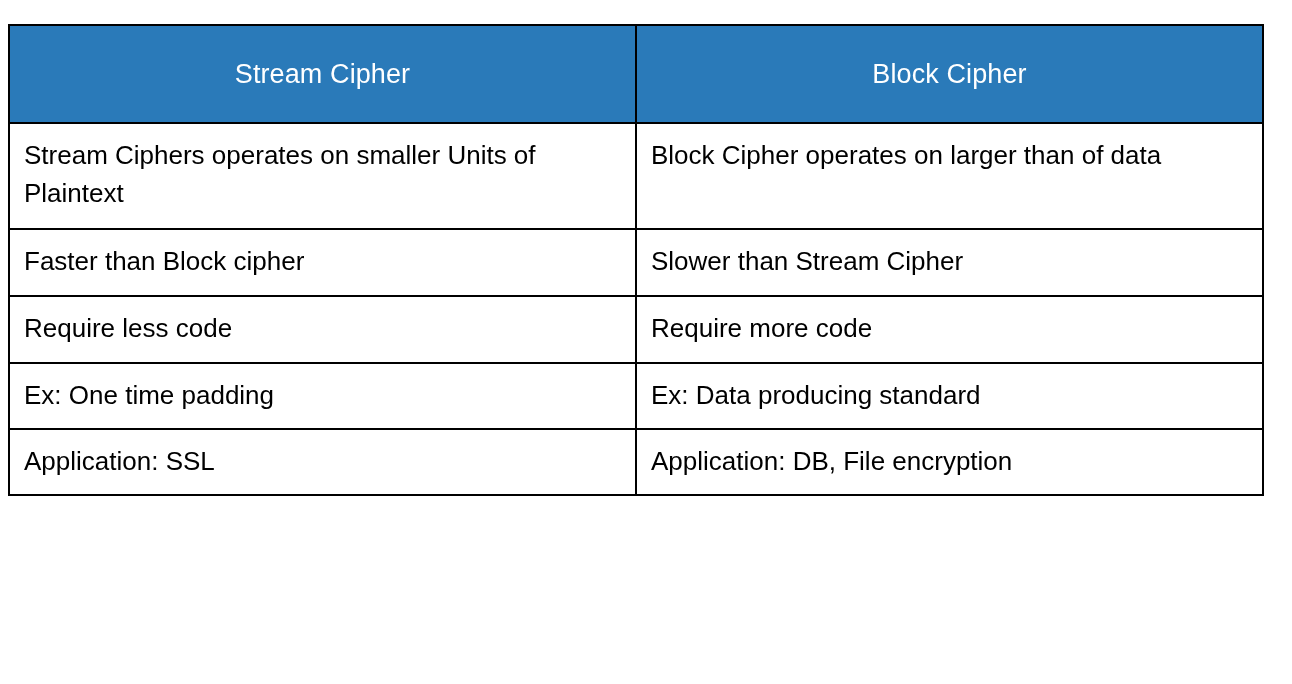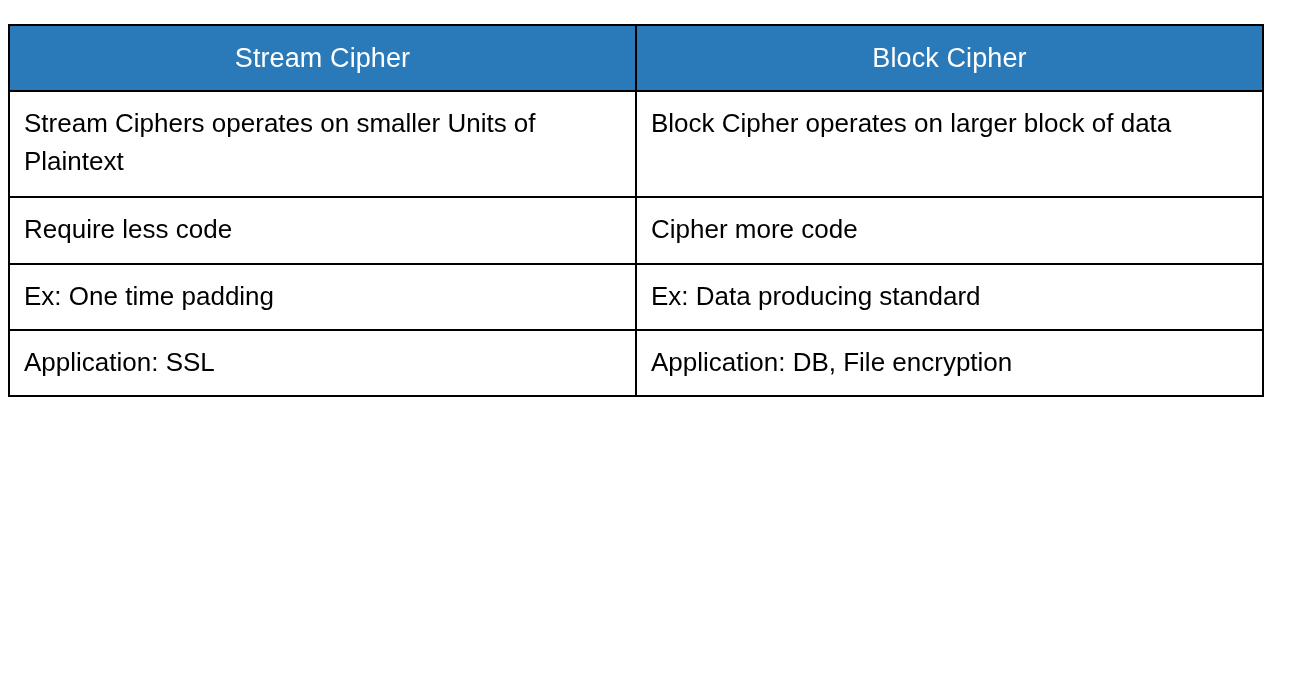--- a/index.html
+++ b/index.html
@@ -28,21 +28,21 @@
     table-layout: fixed;
     background: #ffffff;
   }
   .compare-table col.col-left  { width: 627px; }
   .compare-table col.col-right { width: 627px; }
 
   .compare-table th,
   .compare-table td {
     border: 2px solid #000000;
     vertical-align: top;
-    padding: 0;
+    padding: 16px;
   }
   .compare-table thead th {
     background: #2a7ab9;
     color: #ffffff;
     height: 64px;
     text-align: center;
     vertical-align: middle;
     font-weight: normal;
     font-size: 27px;
     line-height: 1.2;
@@ -83,29 +83,37 @@
         <th>Stream Cipher</th>
         <th>Block Cipher</th>
       </tr>
     </thead>
     <tbody>
       <tr data-row="0">
         <td>
           <span class="cell-text">Stream Ciphers operates on smaller Units of Plaintext</span>
         </td>
         <td>
-          <span class="cell-text">Block Cipher operates on larger block of data</span>
+          <span class="cell-text">Block Cipher operates on larger than of data</span>
+        </td>
+      </tr>
+      <tr data-row="1">
+        <td>
+          <span class="cell-text">Faster than Block cipher</span>
+        </td>
+        <td>
+          <span class="cell-text">Slower than Stream Cipher</span>
         </td>
       </tr>
       <tr data-row="3">
         <td>
           <span class="cell-text">Require less code</span>
         </td>
         <td>
-          <span class="cell-text">Cipher more code</span>
+          <span class="cell-text">Require more code</span>
         </td>
       </tr>
       <tr data-row="5">
         <td>
           <span class="cell-text">Ex: One time padding</span>
         </td>
         <td>
           <span class="cell-text">Ex: Data producing standard</span>
         </td>
       </tr>

